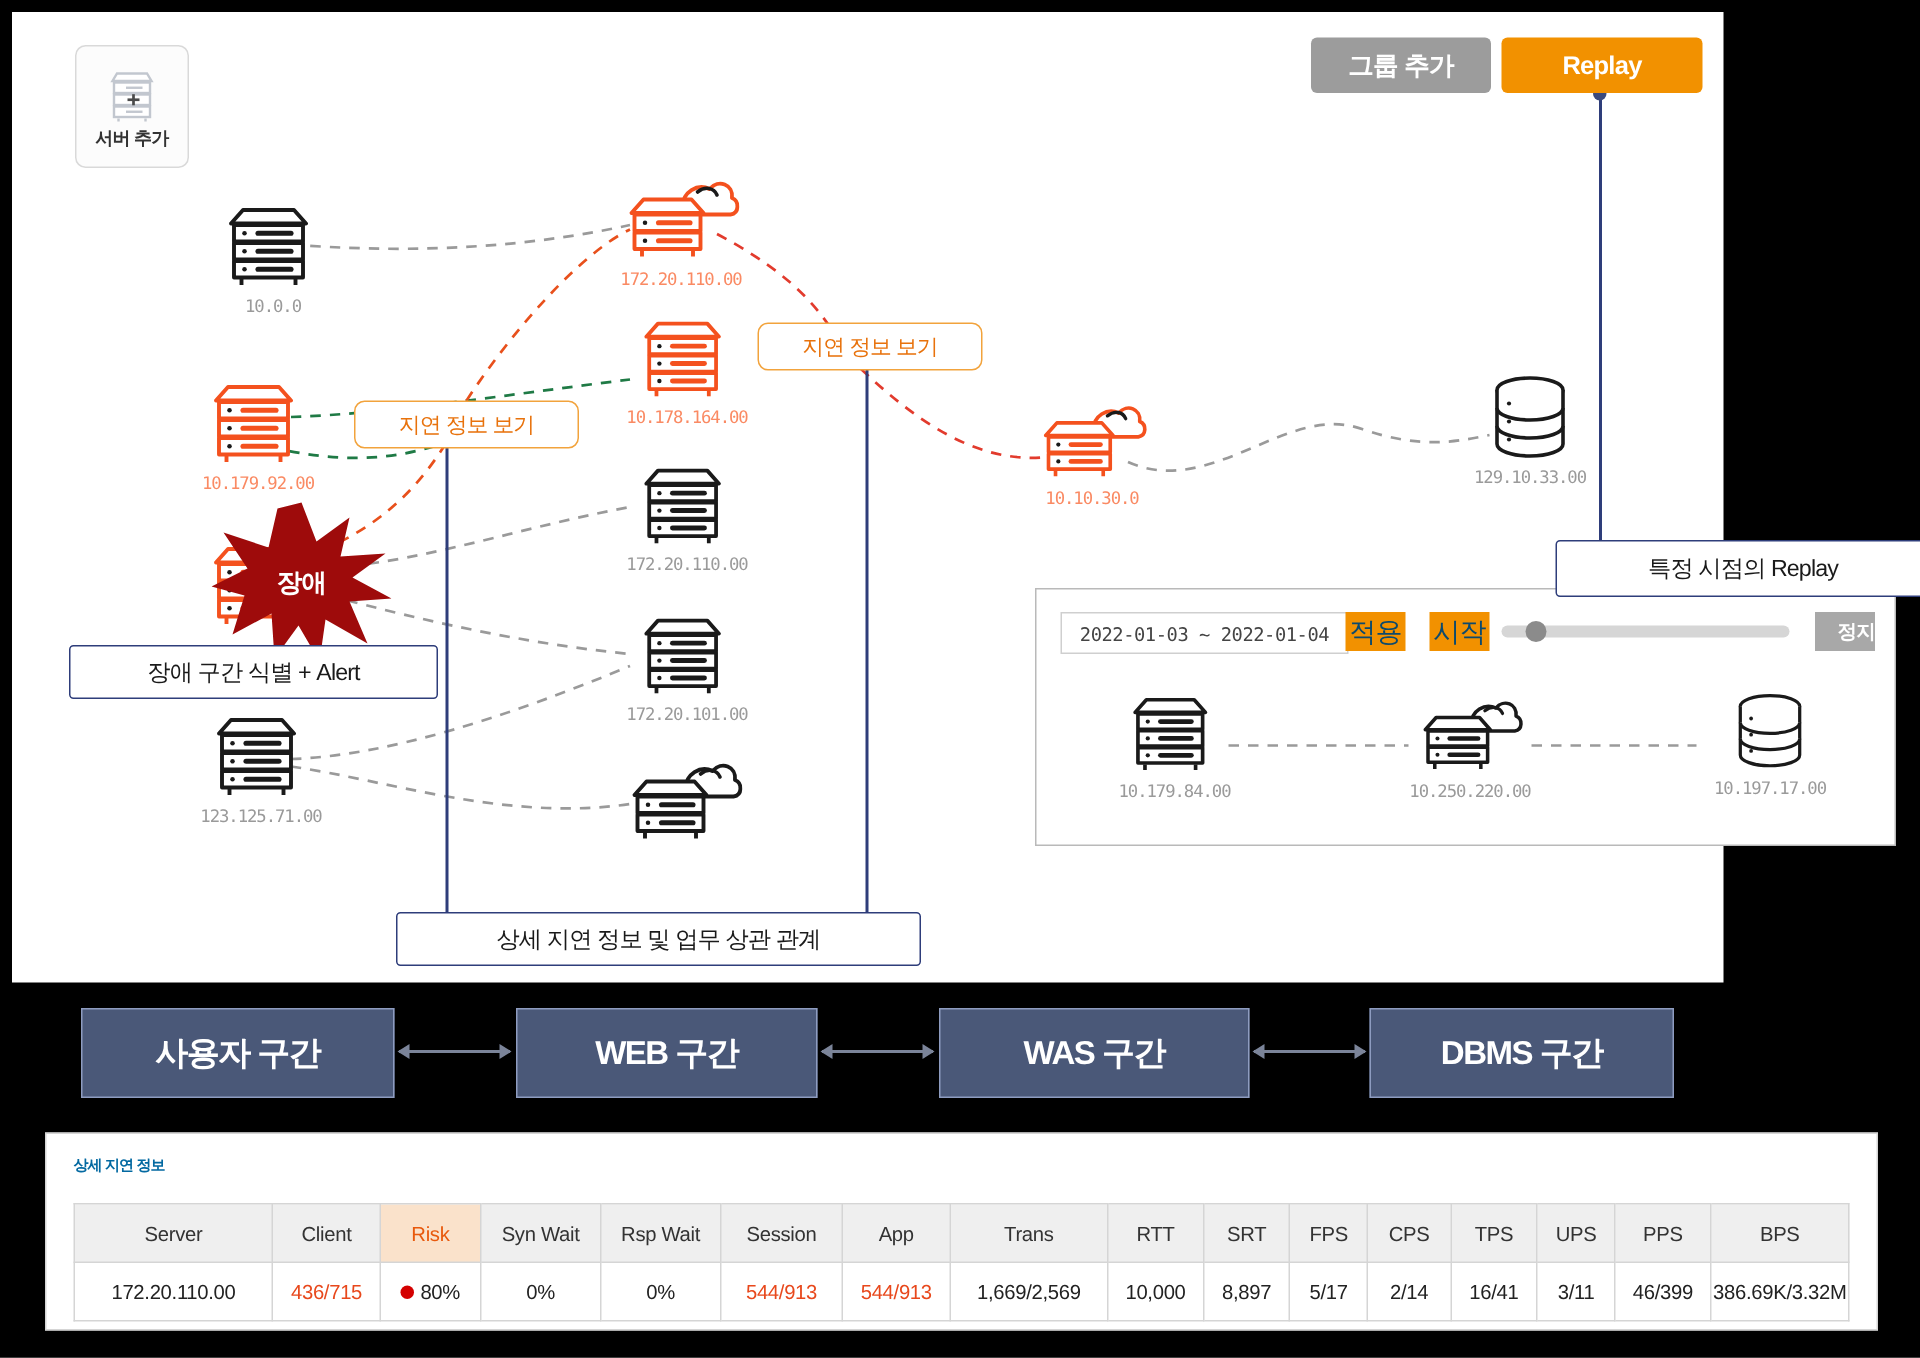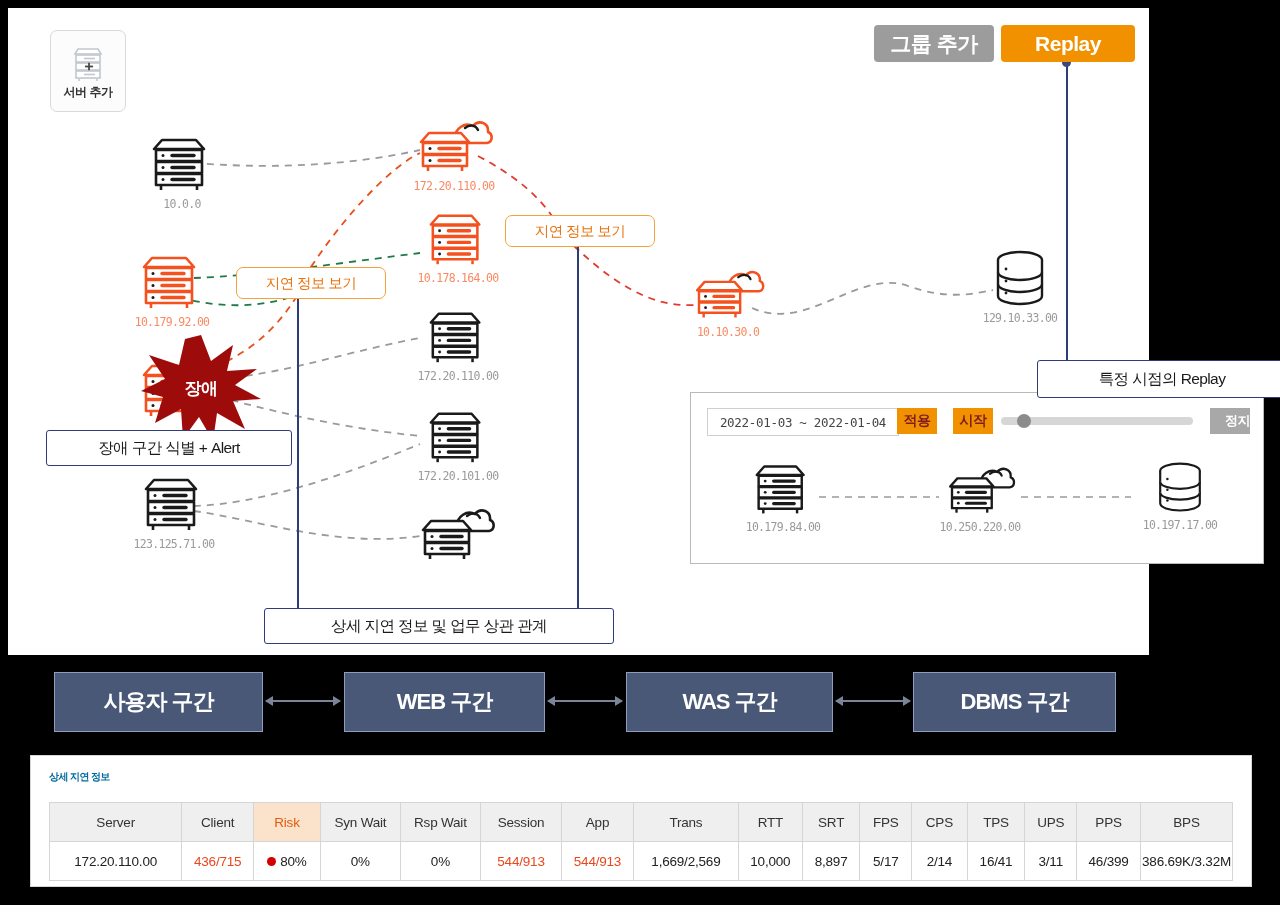--- a/index.html
+++ b/index.html
@@ -10,21 +10,21 @@
   #canvas{position:absolute;left:8px;top:8px;width:1141px;height:647px;background:#fff;}
 
   
   #add-server{position:absolute;left:42px;top:22px;width:74px;height:80px;
       background:#fcfcfc;border:1px solid #d9d9d9;border-radius:7px;
       display:flex;flex-direction:column;align-items:center;justify-content:center;gap:2px;}
   #add-server .lbl{font-size:12px;color:#333;font-weight:bold;letter-spacing:-.5px;}
 
   
   .topbtn{position:absolute;border:none;border-radius:4px;color:#fff;
-      font-size:21px;font-weight:bold;display:flex;align-items:center;justify-content:center;
+      font-size:17px;font-weight:bold;display:flex;align-items:center;justify-content:center;
       letter-spacing:-.5px;cursor:pointer;}
   #btn-group-add{left:874px;top:25px;width:120px;height:37px;background:#9c9c9c;}
   #btn-replay{left:1001px;top:25px;width:134px;height:37px;background:#f29100;}
 
   
   .node{position:absolute;width:96px;display:flex;flex-direction:column;align-items:center;}
   .node .ip{font-size:11.5px;color:#9a9a9a;margin-top:1px;white-space:nowrap;
       font-family:"DejaVu Sans Mono",monospace;letter-spacing:-.7px;}
   .node.orange .ip{color:#fa8a63;}
 
@@ -44,23 +44,23 @@
       display:flex;align-items:center;justify-content:center;color:#fff;
       font-size:17px;font-weight:bold;letter-spacing:-.5px;}
 
   
   #replay-panel{position:absolute;left:690px;top:392px;width:572px;height:170px;
       background:#fff;border:1px solid #b9b9b9;}
   #date-box{position:absolute;left:16px;top:15px;width:190px;height:26px;
       background:#fff;border:1px solid #cfcfcf;display:flex;align-items:center;
       justify-content:center;font-size:12.5px;color:#444;letter-spacing:-.3px;
       font-family:"DejaVu Sans Mono",monospace;}
-  .small-orange-btn{position:absolute;background:#f29100;color:#7f1d1d;height:26px;
-      display:flex;align-items:center;justify-content:center;font-size:14px;
-      font-weight:bold;letter-spacing:-.5px;cursor:pointer;}
+  .small-orange-btn{position:absolute;background:#f29100;color:#0c4a6e;height:26px;
+      display:flex;align-items:center;justify-content:center;font-size:18px;
+      font-weight:normal;letter-spacing:-.5px;cursor:pointer;}
   #btn-apply{left:206px;top:15px;width:40px;}
   #btn-start{left:262px;top:15px;width:40px;}
   #slider-track{position:absolute;left:310px;top:24px;width:192px;height:8px;
       background:#d6d6d6;border-radius:4px;}
   #slider-thumb{position:absolute;left:326px;top:21px;width:14px;height:14px;
       border-radius:50%;background:#8b8b8b;cursor:pointer;}
   #btn-stop{position:absolute;left:507px;top:15px;width:40px;height:26px;background:#a8a8a8;
       color:#fff;display:flex;align-items:center;justify-content:flex-end;font-size:13px;
       font-weight:bold;letter-spacing:-.5px;cursor:pointer;margin-left:12px;}
 

